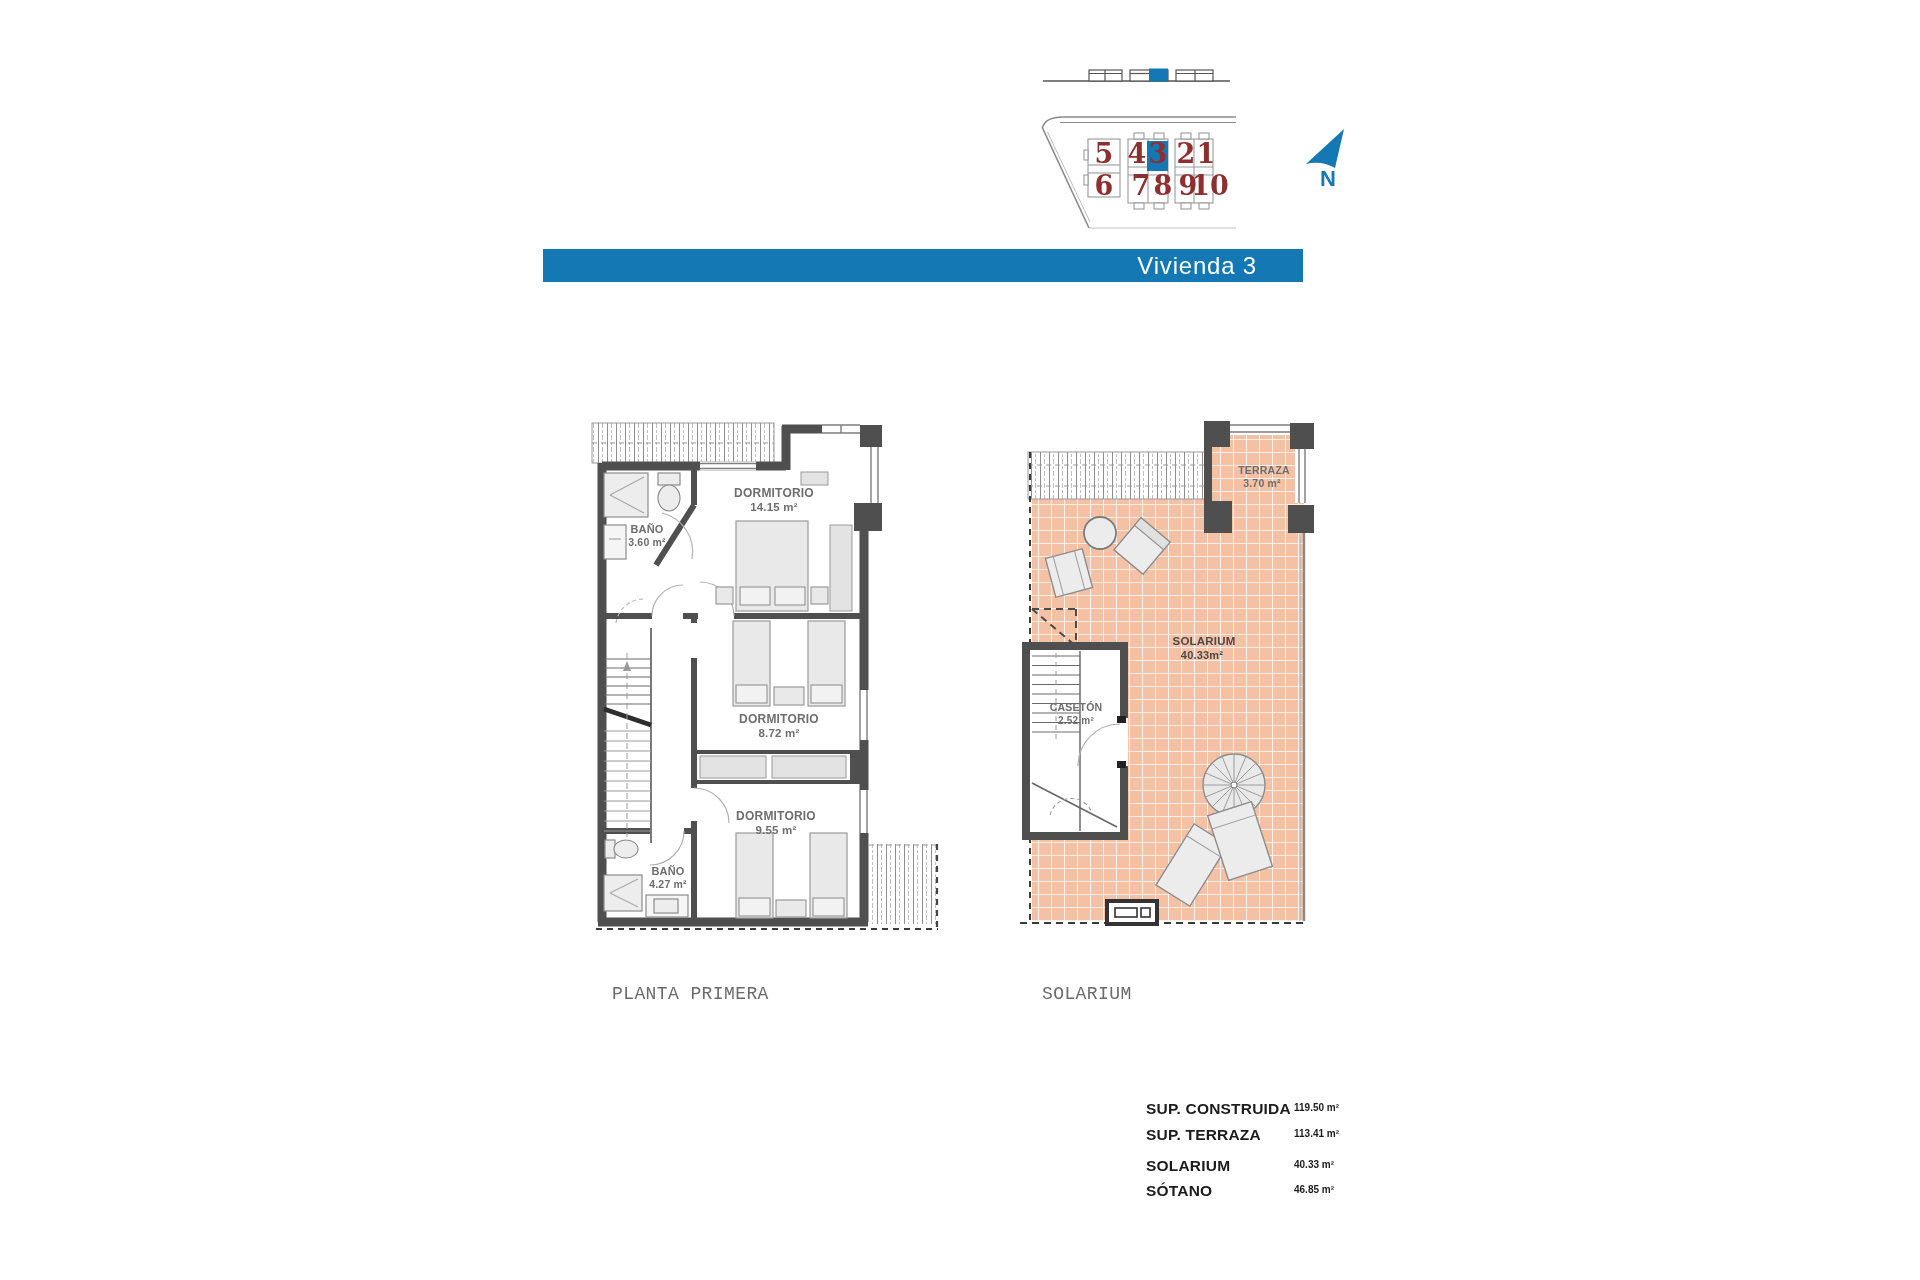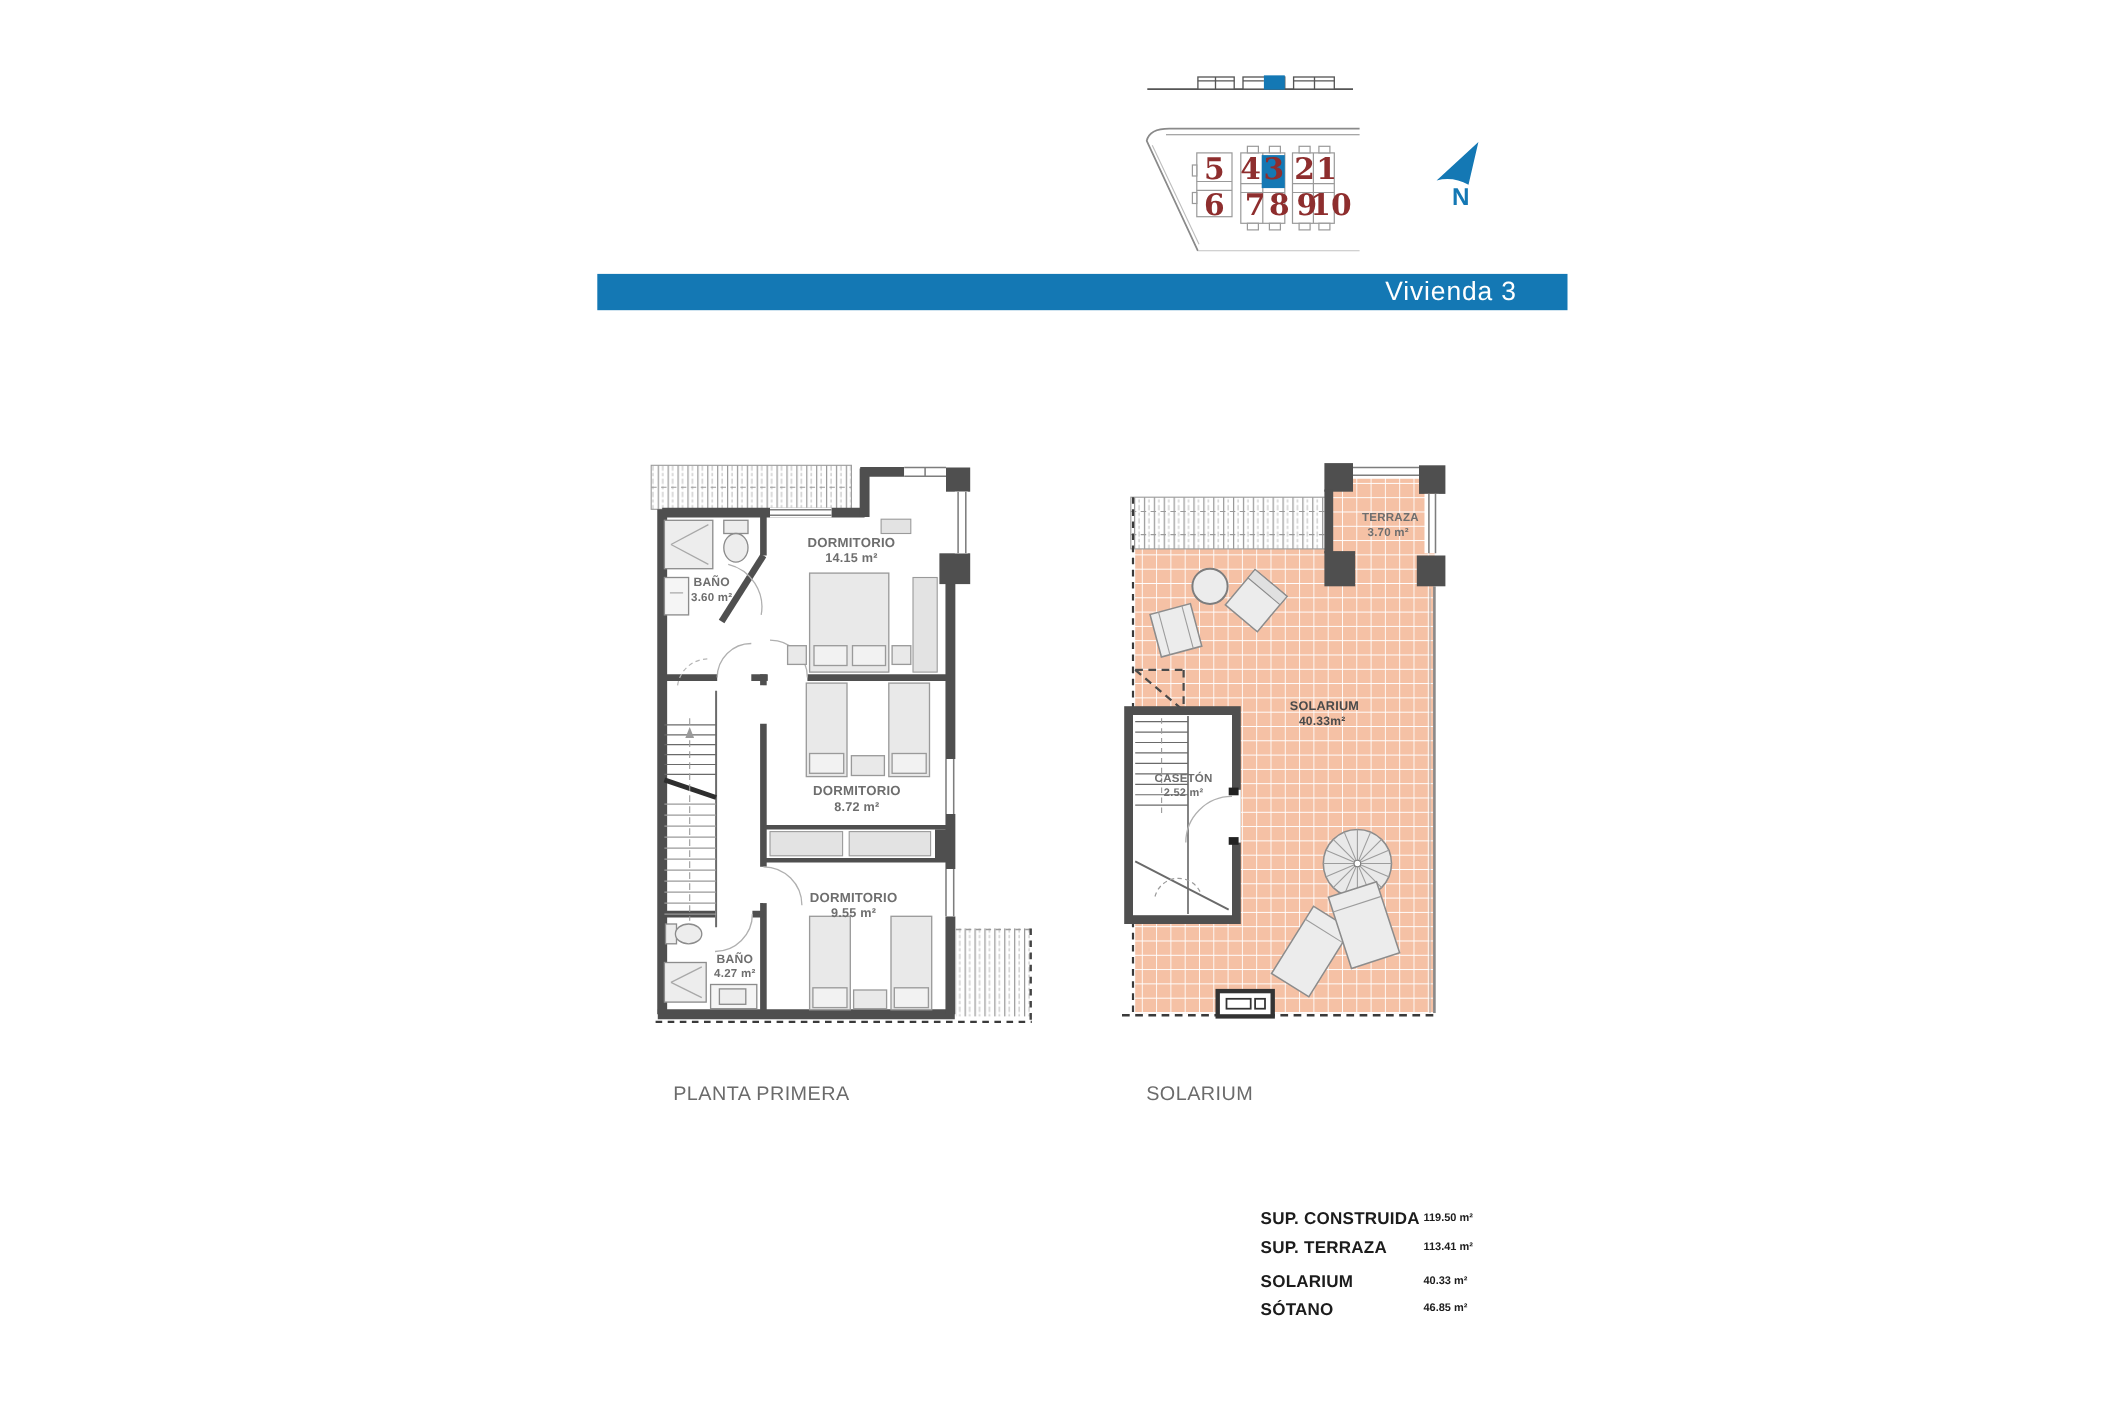--- a/index.html
+++ b/index.html
@@ -1,27 +1,27 @@
 <!DOCTYPE html>
 <html><head>
 <meta charset="utf-8">
 <style>
   html,body{margin:0;padding:0;background:#ffffff;}
   body{width:1920px;height:1280px;position:relative;overflow:hidden;
        font-family:"Liberation Sans", sans-serif;}
   .abs{position:absolute;}
 
   
-  .title-bar{left:543px;top:249px;width:882px;height:33px;background:#1478b4;
+  .title-bar{left:543px;top:249px;width:760px;height:33px;background:#1478b4;
              color:#ffffff;display:flex;align-items:flex-end;justify-content:flex-end;
              padding-right:0;box-sizing:border-box;}
   .title-bar span{font-size:24px;letter-spacing:.8px;margin-right:46px;line-height:33px;}
 
   
-  .plan-name{color:#6b6b6b;font-size:18px;letter-spacing:.4px;}
+  .plan-name{color:#6b6b6b;font-size:18px;letter-spacing:.4px;font-family:Liberation Mono, monospace;}
 
   
   .summary{left:1146px;top:1100px;width:270px;height:110px;color:#1c1c1c;}
   .summary .row{position:absolute;left:0;width:270px;height:22px;}
   .summary .lbl{position:absolute;left:0;top:0;font-size:15.5px;font-weight:700;letter-spacing:.2px;white-space:nowrap;}
   .summary .val{position:absolute;left:148px;top:2px;font-size:10px;font-weight:600;white-space:nowrap;}
 
   svg text{font-family:"Liberation Sans", sans-serif;}
   text.room{fill:#6e6e6e;font-weight:700;letter-spacing:.2px;}
   text.room-dark{fill:#4a4a4a;font-weight:700;letter-spacing:.2px;}

